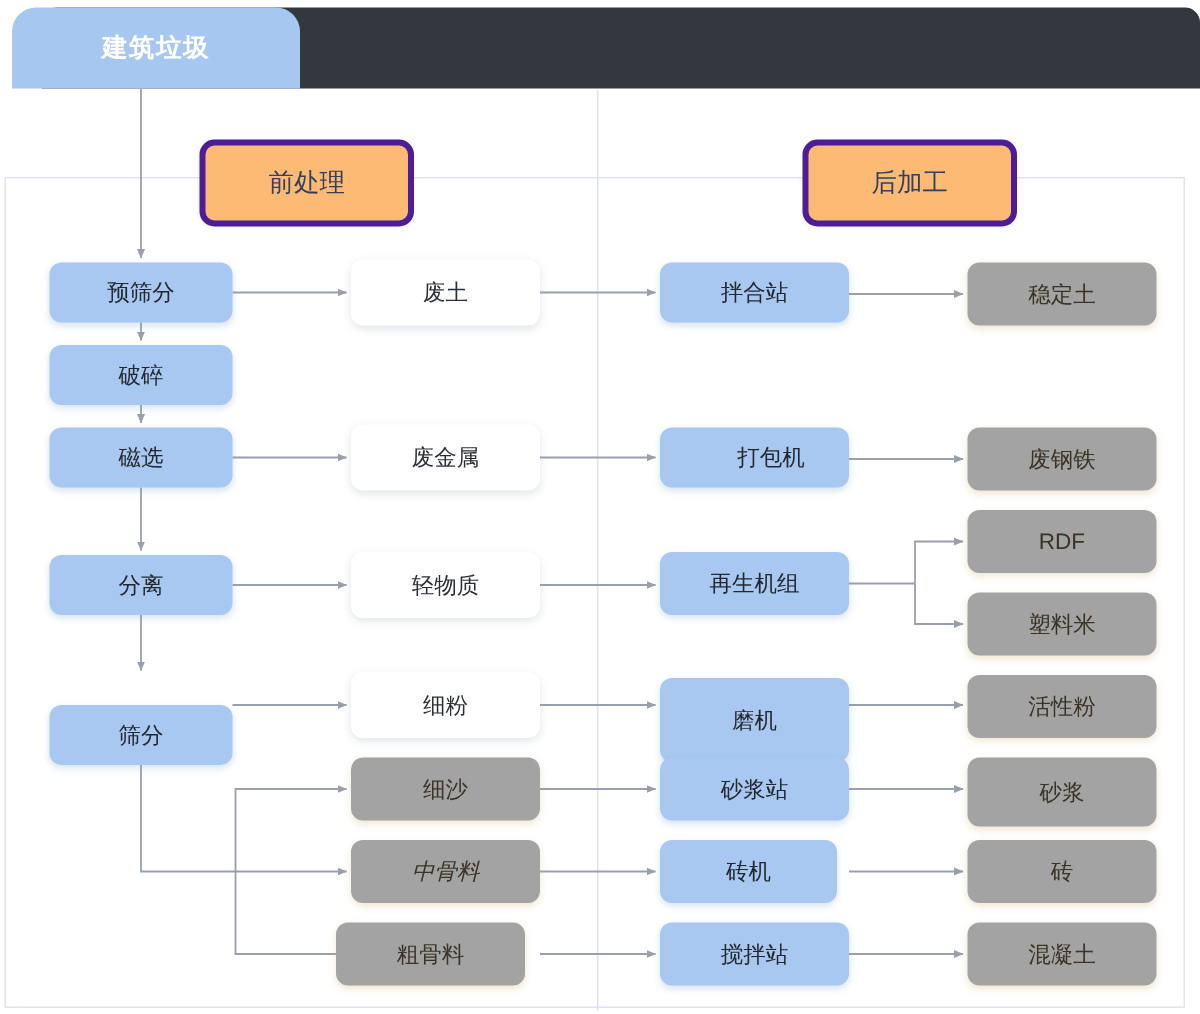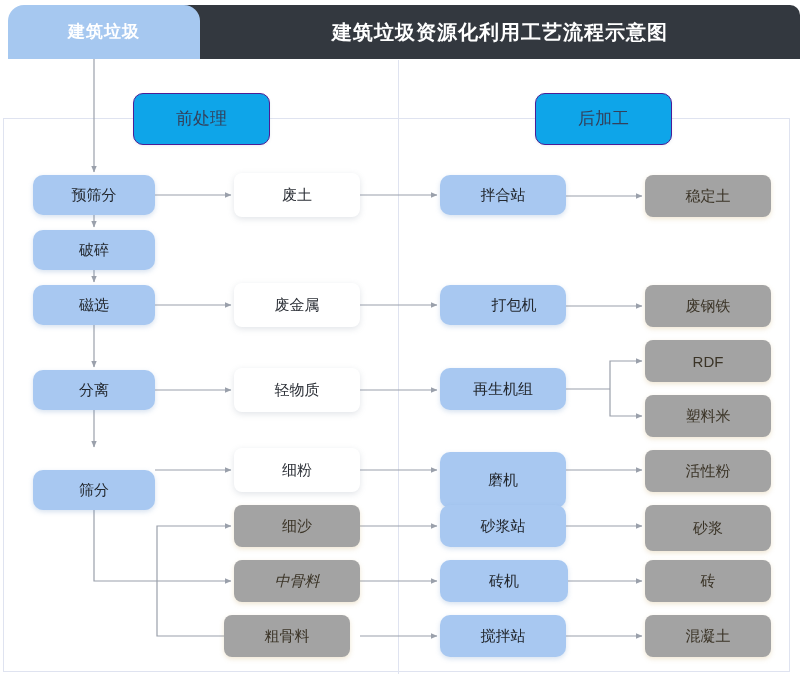--- a/index.html
+++ b/index.html
@@ -75,22 +75,22 @@
     width: 1px;
     height: 614px;
     background: #dfe3f0;
   }
 
   
   .phase-chip {
     position: absolute;
     height: 50px;
     width: 135px;
-    background: #0ea5e9;
-    border: 1px solid #4c1d95;
+    background: #fdba74;
+    border: 4px solid #4c1d95;
     border-radius: 10px;
     color: #33415c;
     font-size: 17px;
     line-height: 50px;
     text-align: center;
     box-shadow: 0 1px 3px rgba(60,90,140,0.10);
   }
   #phase-pre  { left: 133px; top: 93px; }
   #phase-post { left: 535px; top: 93px; }
 
@@ -103,21 +103,20 @@
     color: #2b2f36;
     display: flex;
     align-items: center;
     justify-content: center;
     box-sizing: border-box;
   }
   .node.blue {
     background: #a8c8f1;
     color: #23282f;
     box-shadow: 0 2px 5px rgba(110,150,200,0.28);
-    border-radius: 10px;
   }
   .node.white {
     background: #ffffff;
     color: #2b2f36;
     box-shadow: 0 2px 6px rgba(120,130,150,0.22);
   }
   .node.yellow {
     background: #a3a3a3;
     color: #3a3326;
     box-shadow: 0 2px 5px rgba(200,170,100,0.28);
@@ -132,21 +131,20 @@
     height: 676px;
     pointer-events: none;
   }
 </style>
 </head>
 <body>
 
 <div id="stage">
 
   <div class="header-bar"></div>
-  <div class="header-title">建筑垃圾资源化利用工艺流程示意图</div>
   <div class="source-tab">建筑垃圾</div>
 
   <div class="frame"></div>
   <div class="v-divider"></div>
 
   <svg id="wires" viewBox="0 0 800 676">
     <defs>
       <marker id="arrow" markerWidth="7" markerHeight="7" refX="6" refY="3.1" orient="auto" markerUnits="userSpaceOnUse">
         <path d="M0,0.4 L6.4,3.1 L0,5.8 z" fill="#9aa0ab"></path>
       </marker>
@@ -204,21 +202,21 @@
       <div class="node white" style="left: 234px; top: 368px; width: 126px; height: 44px;">轻物质</div>
       <div class="node white" style="left: 234px; top: 448px; width: 126px; height: 44px;">细粉</div>
       <div class="node yellow" style="left: 234px; top: 505px; width: 126px; height: 42px;">细沙</div>
       <div class="node yellow" style="left: 234px; top: 560px; width: 126px; height: 42px; font-style: italic;">中骨料</div>
       <div class="node yellow" style="left: 224px; top: 615px; width: 126px; height: 42px;">粗骨料</div>
       <div class="node blue" style="left: 440px; top: 175px; width: 126px; height: 40px;">拌合站</div>
       <div class="node blue" style="left: 440px; top: 285px; width: 126px; height: 40px; padding-left: 22px;">打包机</div>
       <div class="node blue" style="left: 440px; top: 368px; width: 126px; height: 42px;">再生机组</div>
       <div class="node blue" style="left: 440px; top: 452px; width: 126px; height: 56px;">磨机</div>
       <div class="node blue" style="left: 440px; top: 505px; width: 126px; height: 42px;">砂浆站</div>
-      <div class="node blue" style="left: 440px; top: 560px; width: 128px; height: 42px;">砖机</div>
+      <div class="node blue" style="left: 440px; top: 560px; width: 118px; height: 42px;">砖机</div>
       <div class="node blue" style="left: 440px; top: 615px; width: 126px; height: 42px;">搅拌站</div>
       <div class="node yellow" style="left: 645px; top: 175px; width: 126px; height: 42px;">稳定土</div>
       <div class="node yellow" style="left: 645px; top: 285px; width: 126px; height: 42px;">废钢铁</div>
       <div class="node yellow" style="left: 645px; top: 340px; width: 126px; height: 42px;">RDF</div>
       <div class="node yellow" style="left: 645px; top: 395px; width: 126px; height: 42px;">塑料米</div>
       <div class="node yellow" style="left: 645px; top: 450px; width: 126px; height: 42px;">活性粉</div>
       <div class="node yellow" style="left: 645px; top: 505px; width: 126px; height: 46px;">砂浆</div>
       <div class="node yellow" style="left: 645px; top: 560px; width: 126px; height: 42px;">砖</div>
       <div class="node yellow" style="left: 645px; top: 615px; width: 126px; height: 42px;">混凝土</div>
     </div>

